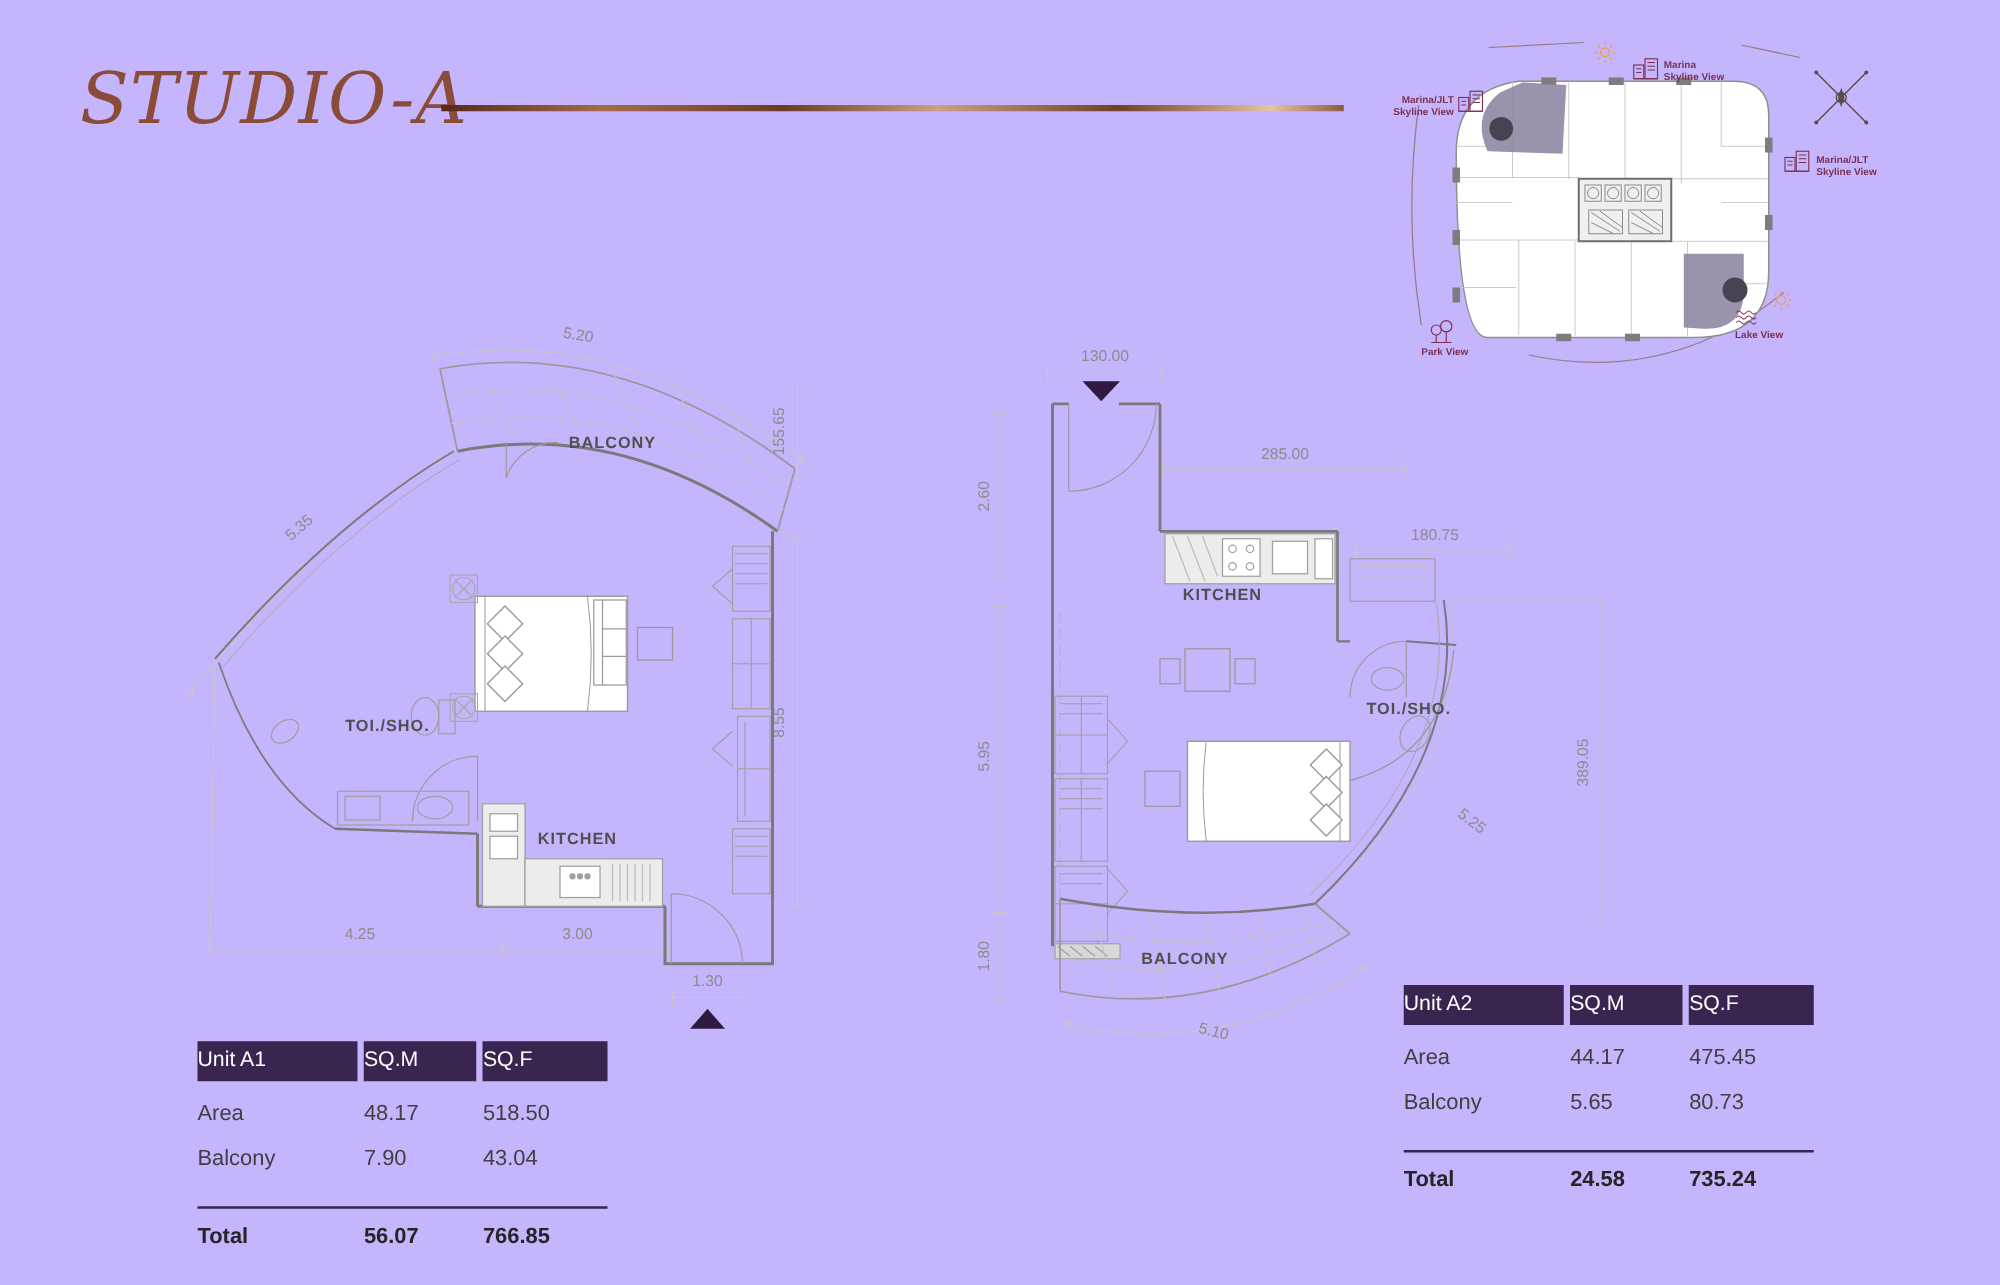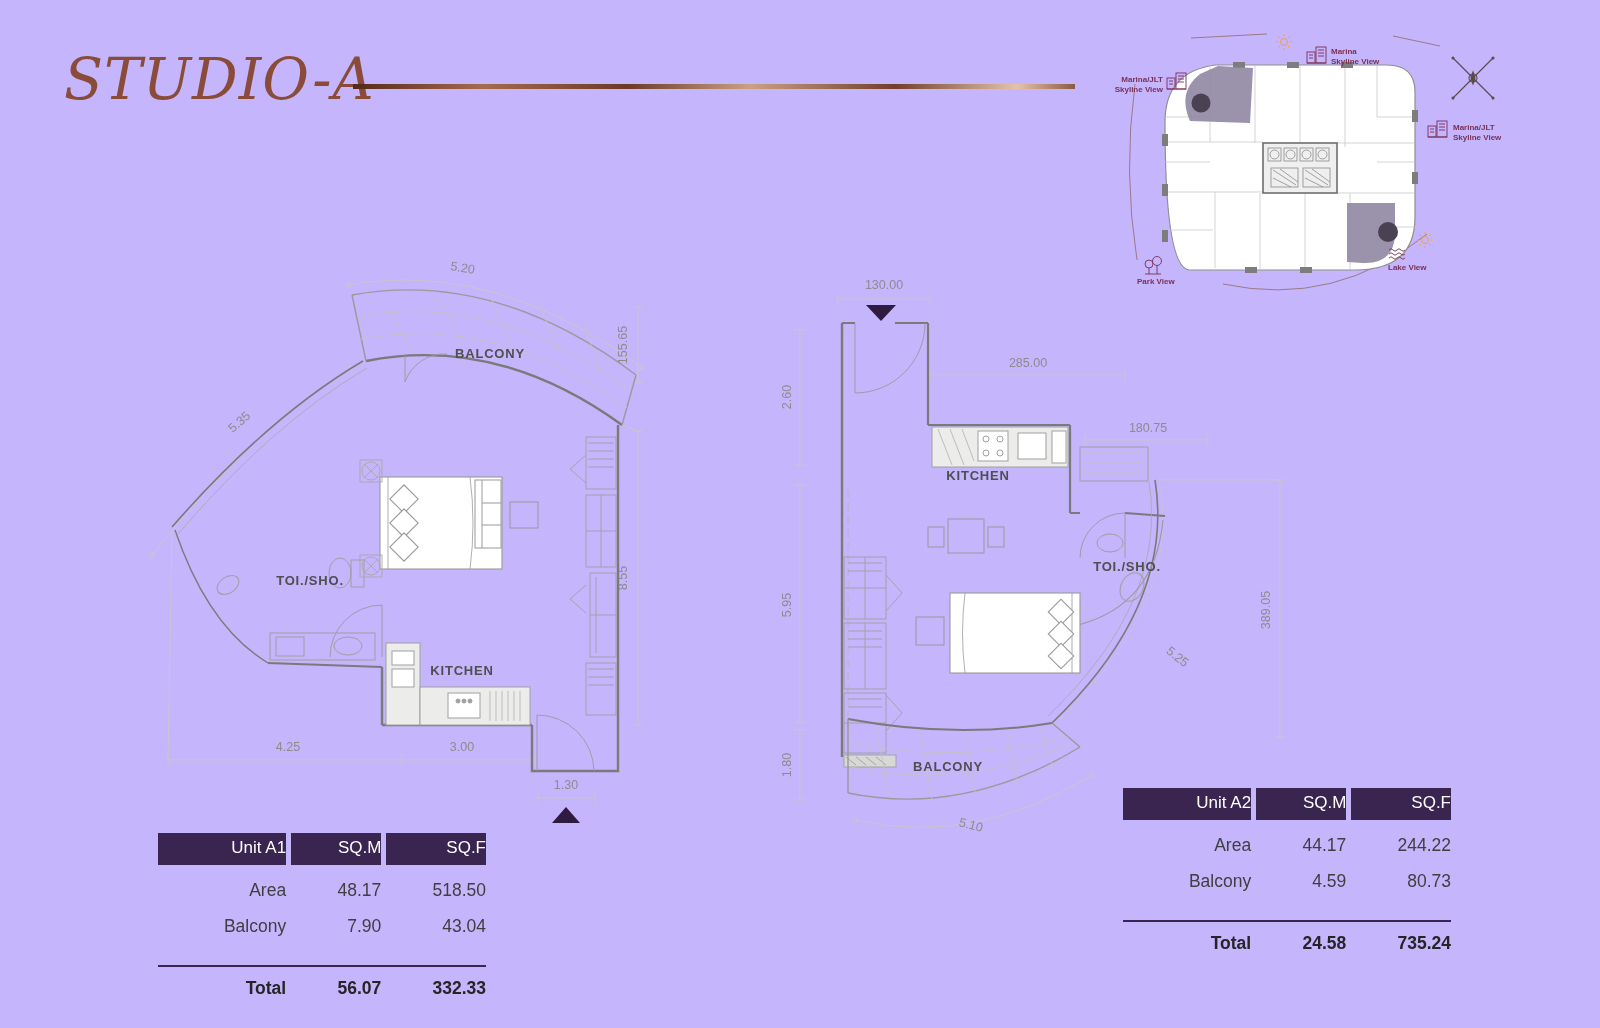--- a/index.html
+++ b/index.html
@@ -15,21 +15,21 @@
   svg{position:absolute;overflow:visible;}
   svg text{font-family:"Liberation Sans",sans-serif;}
   .keyplan{left:1095px;top:22px;}
   .plan-a1{left:150px;top:255px;}
   .plan-a2{left:780px;top:275px;}
   .dim{fill:#8c8c8c;font-size:12.5px;}
   .room{fill:#4f4f4f;font-size:13px;font-weight:bold;letter-spacing:.8px;}
   .kp-label{fill:#7c3054;font-size:8px;font-weight:bold;}
   
   .areatable{position:absolute;width:328px;}
-  .thead,.trow,.total-row{display:grid;grid-template-columns:1.35fr .95fr 1.05fr;gap:5px;text-align:right;}
+  .thead,.trow,.total-row{display:grid;grid-template-columns:1.35fr .95fr 1.05fr;gap:5px;text-align:left;}
   .hc{background:#3a2450;color:#ffffff;font-size:17px;padding:5px 0 7px;}
   .trow{margin-top:15px;color:#3f3f3f;font-size:17.5px;}
   .total-row{margin-top:28px;border-top:2.5px solid #3a2450;padding-top:11px;font-weight:bold;color:#252525;font-size:17.5px;}
 </style>
 </head>
 <body>
 
 <div class="page">
 
   <h1 class="page-title">STUDIO-A</h1>
@@ -367,38 +367,38 @@
       <div>518.50</div>
     </div>
     <div class="trow">
       <div>Balcony</div>
       <div>7.90</div>
       <div>43.04</div>
     </div>
     <div class="total-row">
       <div>Total</div>
       <div>56.07</div>
-      <div>332.33</div>
+      <div>766.85</div>
     </div>
   </div>
 
   <div class="areatable" style="left:1123px;top:788px">
     <div class="thead">
       <div class="hc">Unit A2</div>
       <div class="hc">SQ.M</div>
       <div class="hc">SQ.F</div>
     </div>
     <div class="trow">
       <div>Area</div>
       <div>44.17</div>
-      <div>244.22</div>
+      <div>475.45</div>
     </div>
     <div class="trow">
       <div>Balcony</div>
-      <div>4.59</div>
+      <div>5.65</div>
       <div>80.73</div>
     </div>
     <div class="total-row">
       <div>Total</div>
       <div>24.58</div>
       <div>735.24</div>
     </div>
   </div>
 
 </div>

